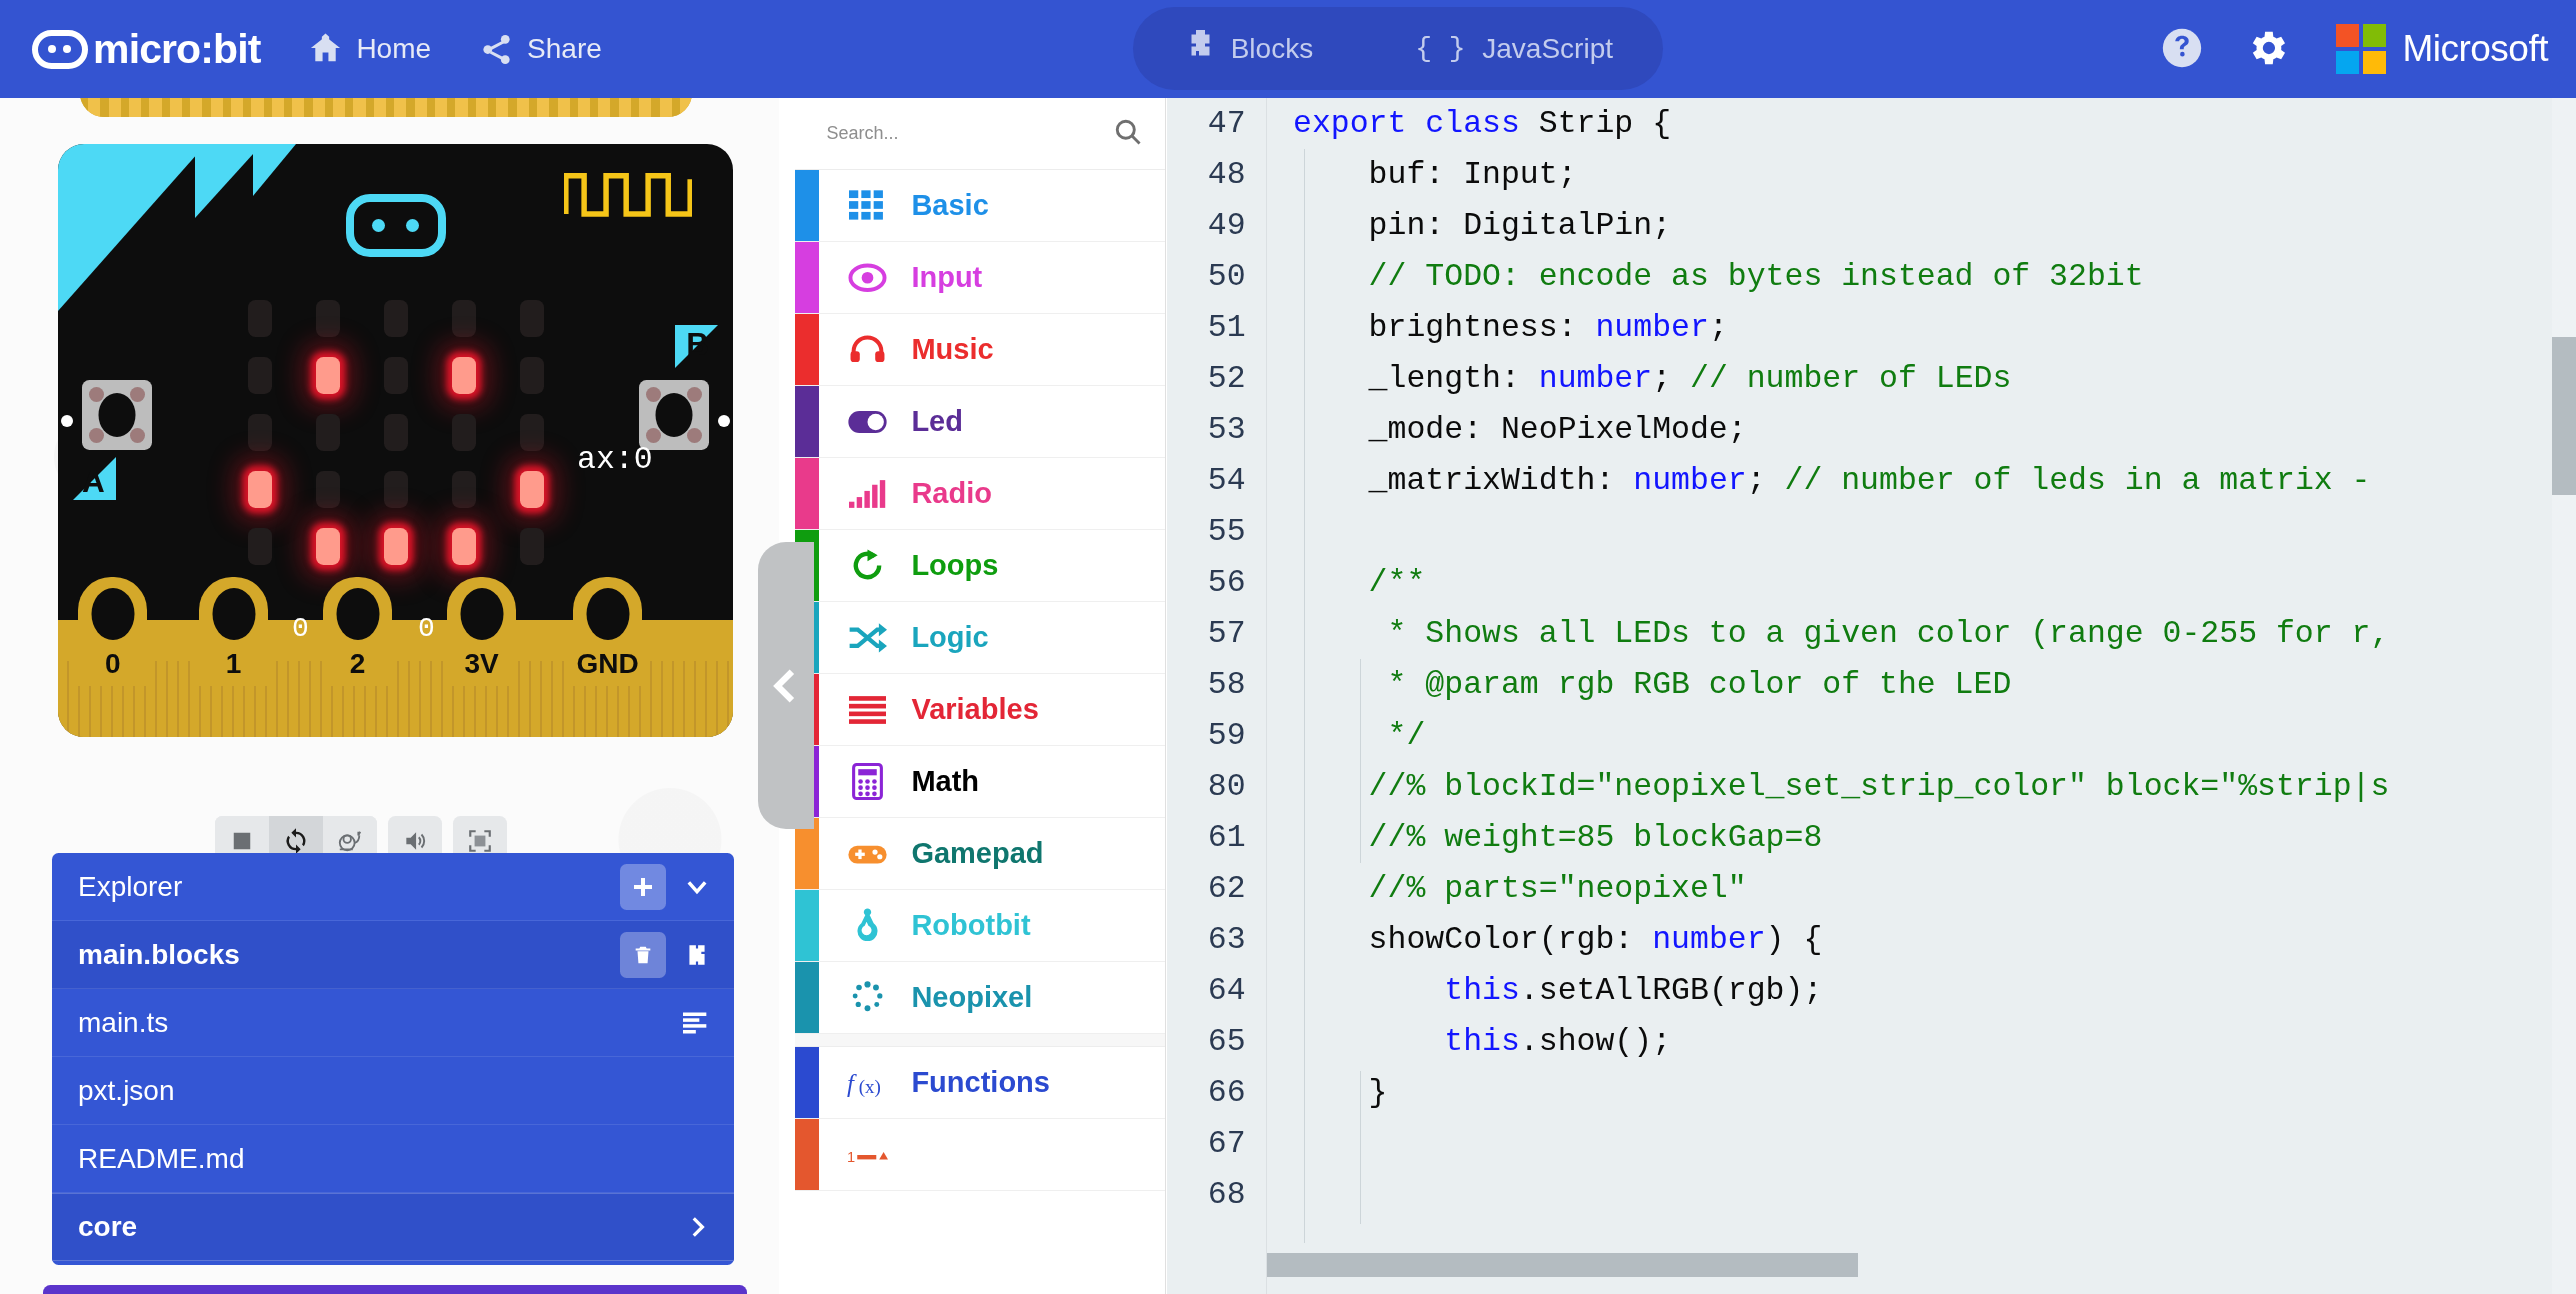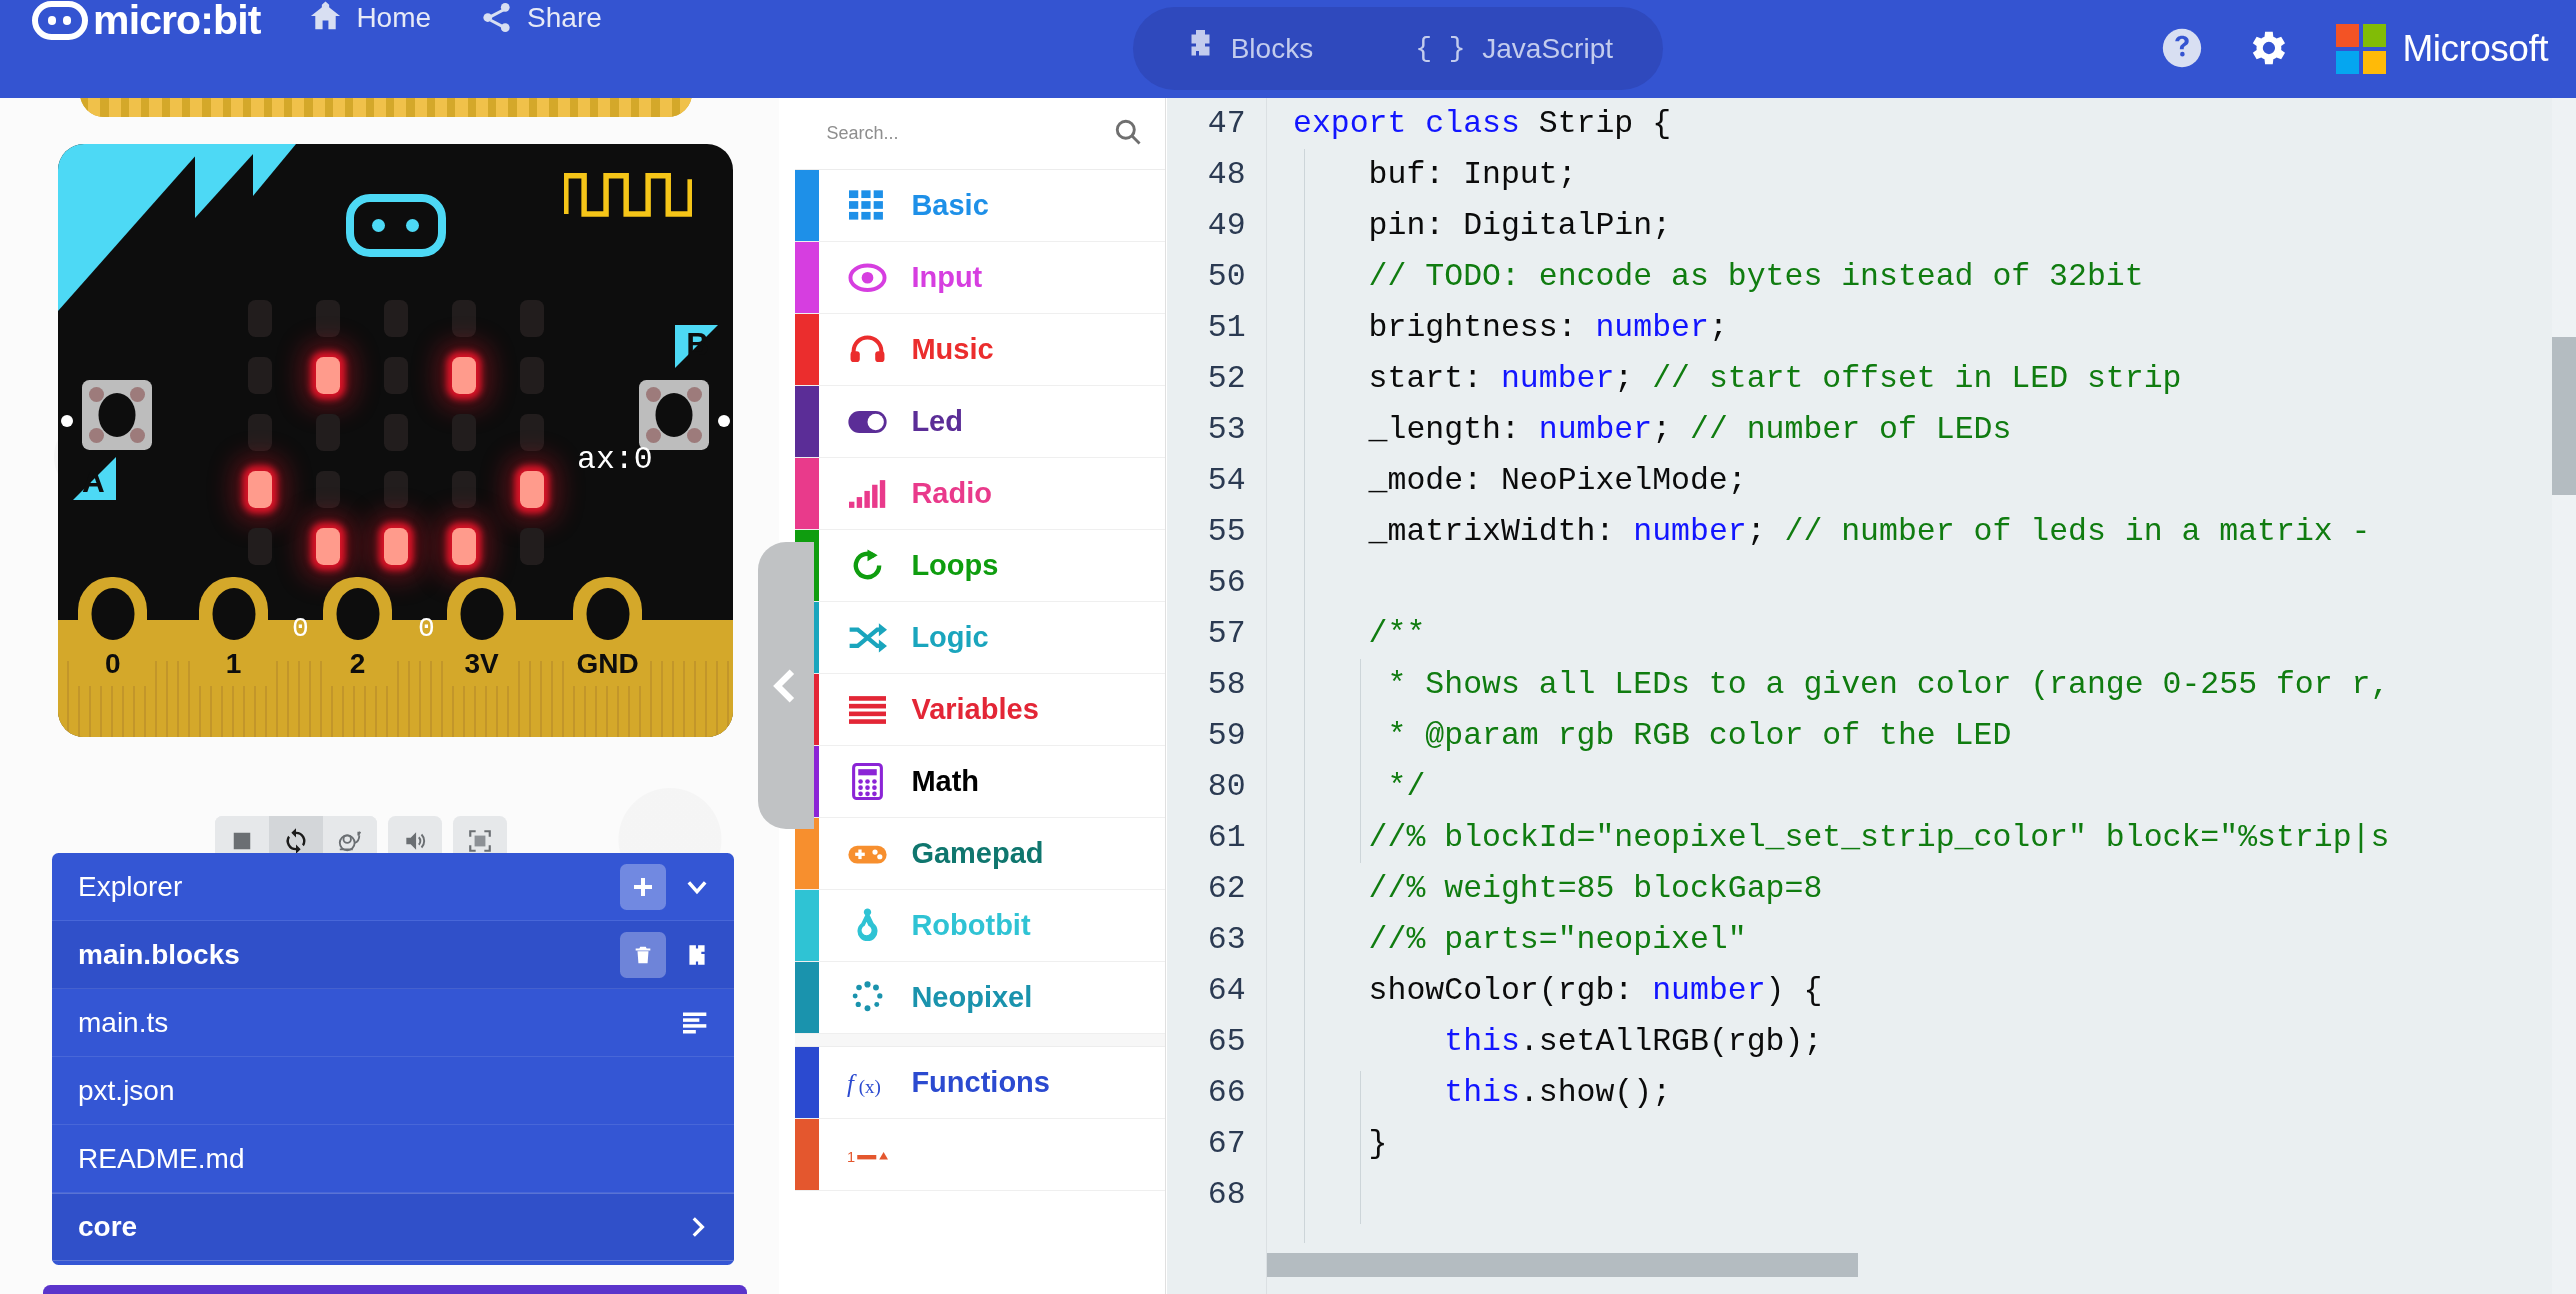--- a/index.html
+++ b/index.html
@@ -8,21 +8,21 @@
     overflow: hidden;
     font-family: "Liberation Sans", sans-serif;
     background: #ffffff;
   }
 
   
   #header {
     position: absolute; left: 0; top: 0;
     width: 2576px; height: 98px;
     background: #3454d1;
-    display: flex; align-items: flex-start;
+    display: flex; align-items: center;
     z-index: 50;
   }
   .hdr-logo {
     display: flex; align-items: center;
     margin-left: 31.5px;
   }
   .mb-logo-mark {
     width: 56px; height: 39px;
     border: 6.5px solid #ffffff;
     border-radius: 19.5px;
@@ -920,21 +920,20 @@
       <div class="ln">66</div>
       <div class="ln">67</div>
       <div class="ln">68</div>
     </div>
   <div id="codearea">
       <div class="code-line"><span class="k-blue">export class </span><span class="k-black">Strip {</span></div>
       <div class="code-line"><span class="k-black">    buf: Input;</span></div>
       <div class="code-line"><span class="k-black">    pin: DigitalPin;</span></div>
       <div class="code-line"><span class="k-green">    // TODO: encode as bytes instead of 32bit</span></div>
       <div class="code-line"><span class="k-black">    brightness: </span><span class="k-blue">number</span><span class="k-black">;</span></div>
-      <div class="code-line"><span class="k-black">    start: </span><span class="k-blue">number</span><span class="k-black">; </span><span class="k-green">// start offset in LED strip</span></div>
       <div class="code-line"><span class="k-black">    _length: </span><span class="k-blue">number</span><span class="k-black">; </span><span class="k-green">// number of LEDs</span></div>
       <div class="code-line"><span class="k-black">    _mode: NeoPixelMode;</span></div>
       <div class="code-line"><span class="k-black">    _matrixWidth: </span><span class="k-blue">number</span><span class="k-black">; </span><span class="k-green">// number of leds in a matrix -</span></div>
       <div class="code-line"><span class="k-black"></span></div>
       <div class="code-line"><span class="k-green">    /**</span></div>
       <div class="code-line"><span class="k-green">     * Shows all LEDs to a given color (range 0-255 for r,</span></div>
       <div class="code-line"><span class="k-green">     * @param rgb RGB color of the LED</span></div>
       <div class="code-line"><span class="k-green">     */</span></div>
       <div class="code-line"><span class="k-green">    //% blockId="neopixel_set_strip_color" block="%strip|s</span></div>
       <div class="code-line"><span class="k-green">    //% weight=85 blockGap=8</span></div>

